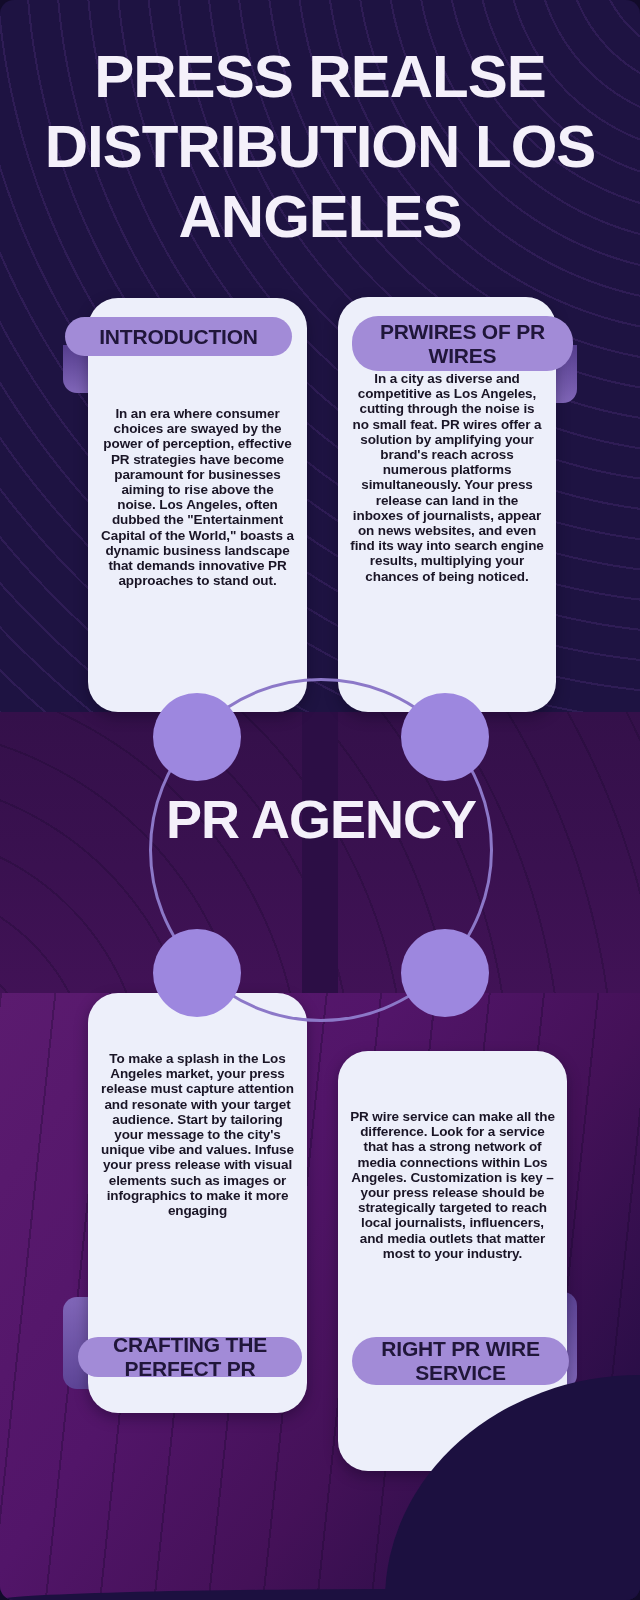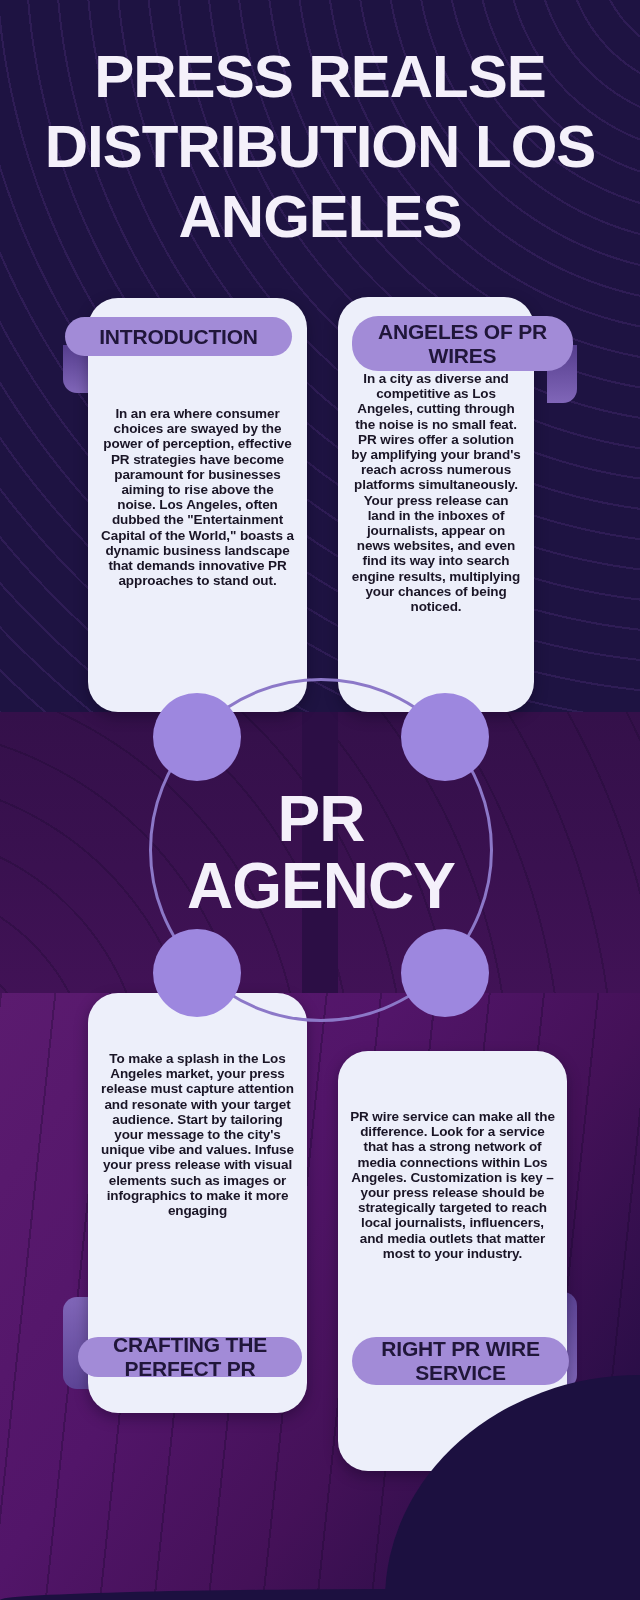--- a/index.html
+++ b/index.html
@@ -1,19 +1,20 @@
 <!DOCTYPE html>
 <html style="--bg-top: #1e1342; --bg-band: #3a1150; --bg-bottom: #521569; --gap-column: #2c0e45; --corner: #1c1040; --card: #edeffa; --pill: #a28bd7; --tab: #6f55a8; --bubble: #9d87df; --ring: #8c78c8; --heading: #f4f0fa; --ink: #1a1526;"><head>
 <meta charset="utf-8">
 <style>
   html,body{margin:0;padding:0;background:#120b2a;}
   .page{
     position:relative;width:640px;height:1600px;overflow:hidden;
     background:var(--bg-top,#1e1342);
     font-family:"Liberation Sans",sans-serif;
+    border-radius:14px;
   }
   
   .arcs-top{
     position:absolute;left:0;top:0;width:640px;height:712px;z-index:0;
     background:repeating-radial-gradient(circle at 112% -8%,
       rgba(158,92,214,.13) 0 2px, transparent 2px 30px);
   }
   .middle-band{
     position:absolute;left:0;top:712px;width:640px;height:281px;z-index:0;
     background:linear-gradient(180deg,#34104a 0%,var(--bg-band,#3a1150) 55%,#411256 100%);
@@ -51,21 +52,21 @@
   }
   
   .card{
     position:absolute;z-index:3;box-sizing:border-box;
     background:var(--card,#edeffa);border-radius:30px;
     box-shadow:0 5px 14px rgba(8,4,22,.35);
     color:var(--ink,#1a1526);text-align:center;
   }
   .card .body{font-weight:700;font-size:13.5px;line-height:15.2px;letter-spacing:-.1px;}
   .card-tl{left:88px;top:298px;width:219px;height:414px;padding:108px 13px 0;}
-  .card-tr{left:338px;top:297px;width:196px;height:415px;padding:74px 12px 0;}
+  .card-tr{left:338px;top:297px;width:218px;height:415px;padding:74px 12px 0;}
   .card-bl{left:88px;top:993px;width:219px;height:420px;padding:58px 13px 0;}
   .card-br{left:338px;top:1051px;width:229px;height:420px;padding:58px 12px 0;}
   
   .fold{position:absolute;z-index:2;width:30px;background:var(--tab,#6f55a8);}
   .fold-tl{left:63px;top:345px;height:48px;border-radius:0 0 0 14px;
     background:linear-gradient(180deg,#553d8d,#8066b8);}
   .fold-tr{left:547px;top:345px;height:58px;border-radius:0 0 14px 0;
     background:linear-gradient(180deg,#553d8d,#8066b8);}
   .fold-bl{left:63px;top:1297px;height:92px;border-radius:14px 0 0 14px;
     background:linear-gradient(180deg,#8066b8,#5d4496);}
@@ -92,21 +93,21 @@
     position:absolute;width:88px;height:88px;border-radius:50%;z-index:5;
     background:var(--bubble,#9d87df);
   }
   .bubble-tl{left:153px;top:693px;}
   .bubble-tr{left:401px;top:693px;}
   .bubble-bl{left:153px;top:929px;}
   .bubble-br{left:401px;top:929px;}
   .center-badge{
     position:absolute;left:161px;top:786px;width:320px;z-index:6;
     text-align:center;color:var(--heading,#f6f3fb);
-    font-weight:700;font-size:64px;line-height:67px;letter-spacing:-1px;
+    font-weight:700;font-size:54px;line-height:67px;letter-spacing:-1px;
   }
   
   .footer-url{
     position:absolute;left:26px;top:1500px;width:460px;z-index:6;
     text-align:center;color:var(--heading,#f4effa);
     font-weight:700;font-size:25px;line-height:31px;letter-spacing:-.3px;
     text-decoration:none;display:block;
   }
 </style>
 </head>
@@ -136,21 +137,21 @@
     <div class="body">To make a splash in the Los Angeles market, your press release must capture attention and resonate with your target audience. Start by tailoring your message to the city's unique vibe and values. Infuse your press release with visual elements such as images or infographics to make it more engaging</div>
   </div>
   <div class="card card-br">
     <div class="body">PR wire service can make all the difference. Look for a service that has a strong network of media connections within Los Angeles. Customization is key – your press release should be strategically targeted to reach local journalists, influencers, and media outlets that matter most to your industry.</div>
   </div>
 
   <div class="pill pill-tl">
     <span class="lbl">INTRODUCTION</span>
   </div>
   <div class="pill pill-tr">
-    <span class="lbl">ANGELES OF PR WIRES</span>
+    <span class="lbl">PRWIRES OF PR WIRES</span>
   </div>
   <div class="pill pill-bl">
     <span class="lbl">CRAFTING THE PERFECT PR</span>
   </div>
   <div class="pill pill-br">
     <span class="lbl">RIGHT PR WIRE SERVICE</span>
   </div>
 
   <div class="ring"></div>
   <div class="bubble bubble-tl"></div>

